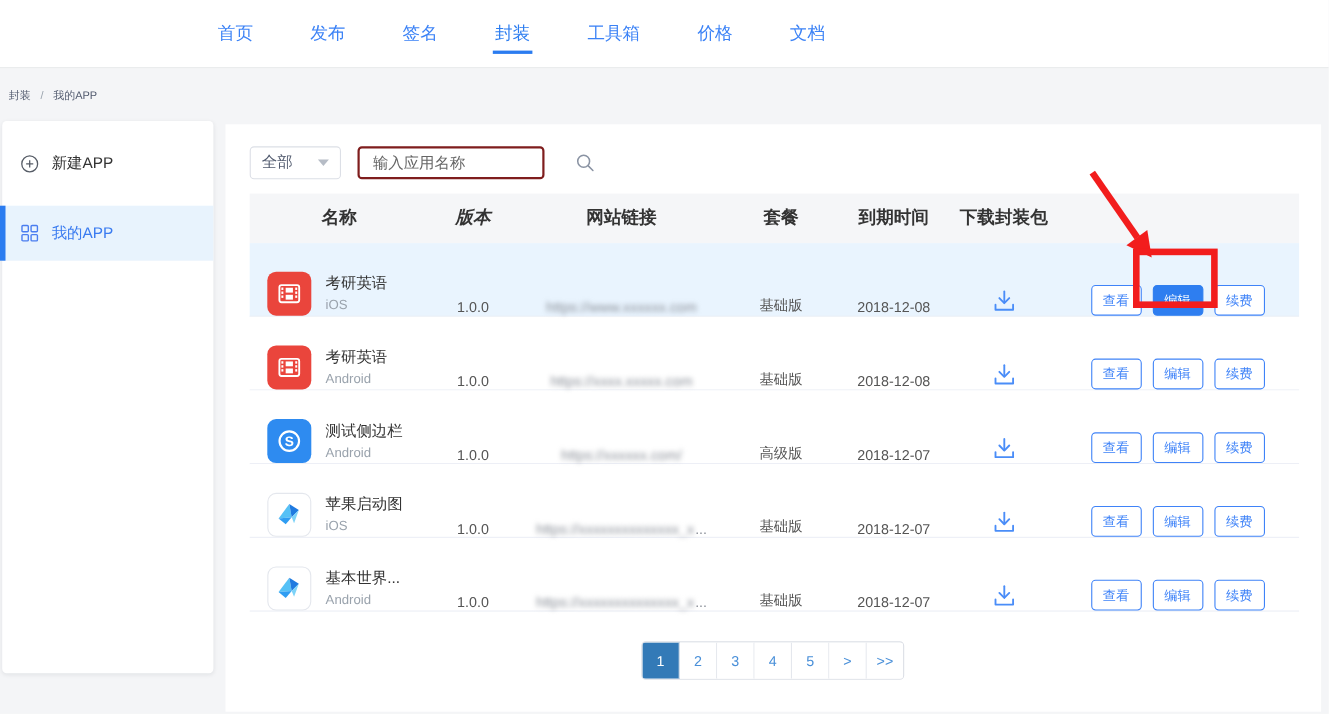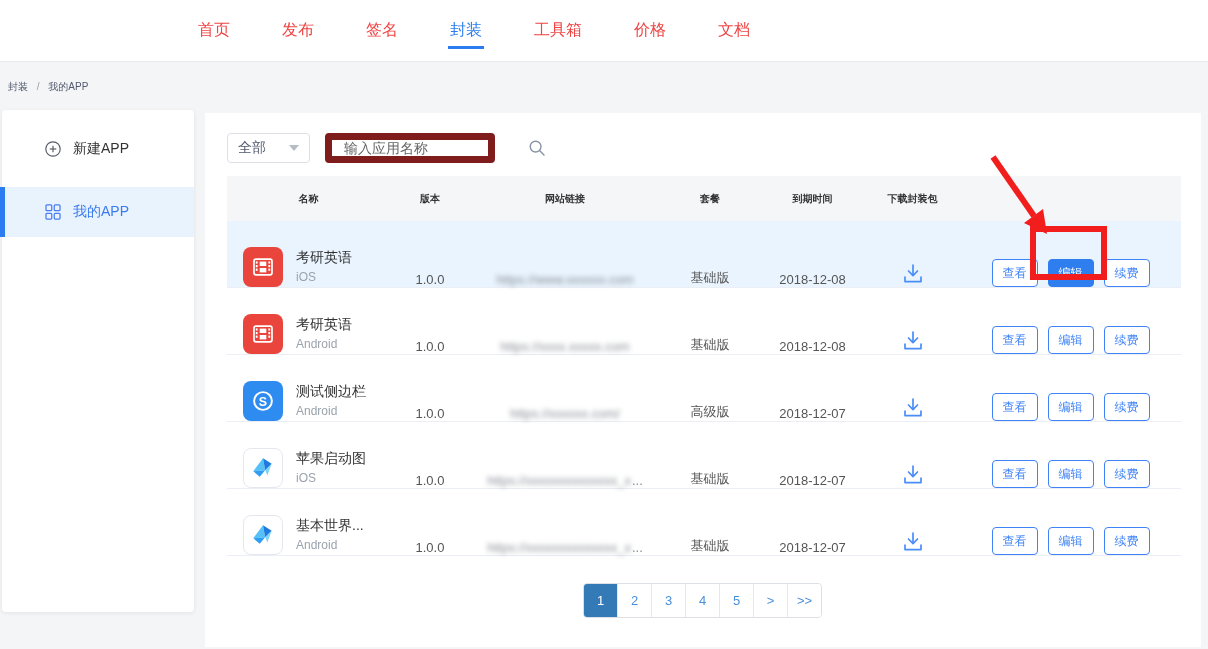--- a/index.html
+++ b/index.html
@@ -5,52 +5,52 @@
   html,body{margin:0;padding:0;}
   body{
     width:1208px;height:649px;position:relative;overflow:hidden;
     background:#f4f5f7;
     font-family:"Liberation Sans","DejaVu Sans",sans-serif;
     -webkit-font-smoothing:antialiased;
   }
   
   .topnav{position:absolute;top:0;left:0;width:1208px;height:62px;background:#fff;
     border-bottom:1px solid #e8eaec;display:flex;align-items:center;padding-left:196px;box-sizing:border-box;z-index:2;}
-  .nav-item{font-size:16px;color:#ef4444;margin-right:48px;cursor:pointer;
+  .nav-item{font-size:16px;color:#3b82f6;margin-right:48px;cursor:pointer;
     padding:8px 2px 5px;border-bottom:3px solid transparent;white-space:nowrap;}
   .nav-item.active{color:#2b7cf0;border-bottom-color:#2b7cf0;}
   
   .breadcrumb{position:absolute;top:80px;left:8px;font-size:10px;color:#515a6e;z-index:2;}
   .breadcrumb span{margin-right:6px;}
   .crumb-sep{color:#9aa3ad;}
   
   .sidebar{position:absolute;left:2px;top:110px;width:192px;height:502px;background:#fff;
     border-radius:4px;box-shadow:0 1px 4px rgba(0,21,41,.08);z-index:2;padding-top:14px;box-sizing:border-box;}
-  .side-item{position:relative;height:50px;display:flex;align-items:center;padding-left:42px;
+  .side-item{position:relative;height:50px;display:flex;align-items:center;padding-left:16px;
     font-size:14px;color:#333;cursor:pointer;margin-bottom:13px;}
   .side-item .s-icn{width:18px;height:18px;margin-right:11px;display:inline-flex;}
   .side-item.active{background:#e8f3fd;color:#3a7bf0;}
   .side-item.active::before{content:"";position:absolute;left:-2px;top:0;width:5px;height:100%;background:#2b7cf0;}
   
   .main{position:absolute;left:205px;top:113px;width:996px;height:534px;background:#fff;z-index:1;}
   
   .select-box{position:absolute;left:22px;top:20px;width:83px;height:30px;border:1px solid #dcdfe6;
     border-radius:4px;display:flex;align-items:center;justify-content:space-between;
     padding:0 10px;box-sizing:border-box;font-size:14px;color:#515a6e;cursor:pointer;background:#fff;}
   .caret{width:0;height:0;border-left:5px solid transparent;border-right:5px solid transparent;border-top:6px solid #b6bcc6;}
-  .search-box{position:absolute;left:120px;top:20px;width:170px;height:30px;border:7px solid #7f1d1d;
+  .search-box{position:absolute;left:120px;top:20px;width:170px;height:30px;border:2px solid #7f1d1d;
     border-radius:4px;display:flex;align-items:center;box-sizing:border-box;background:#fff;}
   .search-box input{border:none;outline:none;flex:1;height:26px;margin-left:10px;font-size:14px;
     color:#333;font-family:inherit;background:transparent;}
   .search-box input::placeholder{color:#666;}
   .search-icn{width:20px;height:20px;margin-right:8px;cursor:pointer;flex:0 0 auto;}
   
   .tbl{position:absolute;left:22px;top:63px;width:954px;}
   .thead{display:flex;height:45px;background:#f5f6f8;align-items:center;}
-  .th{font-size:10px;font-weight:bold;color:#333;text-align:center;}
+  .th{font-size:16px;font-weight:bold;color:#333;text-align:center;}
   .trow{display:flex;height:66px;align-items:flex-end;border-bottom:1px solid #ebeef5;background:#fff;}
   .trow.hl{background:#e9f4fe;}
   .td{display:flex;align-items:center;justify-content:center;font-size:13px;color:#555;box-sizing:border-box;}
   .td.c0{justify-content:flex-start;padding-left:16px;}
   .appicon{width:40px;height:40px;border-radius:8px;margin-right:13px;display:flex;align-items:center;justify-content:center;flex:0 0 auto;}
   .appicon.red{background:#ea453c;}
   .appicon.blue{background:#2e8bf0;}
   .appicon.white{background:#fff;border:1px solid #e4e7ed;box-sizing:border-box;}
   .nameblock{display:flex;flex-direction:column;line-height:1.25;}
   .app-name{font-size:14px;color:#333;}
@@ -126,21 +126,21 @@
       <svg viewBox="0 0 20 20" width="20" height="20">
           <circle cx="8.6" cy="8.6" r="5.4" fill="none" stroke="#8a93a3" stroke-width="1.4"></circle>
           <line x1="12.8" y1="12.8" x2="17" y2="17" stroke="#8a93a3" stroke-width="1.4" stroke-linecap="round"></line>
         </svg>
     </span>
   </div>
 
   <div class="tbl">
     <div class="thead" id="thead">
         <div class="th" style="width: 163px;">名称</div>
-        <div class="th" style="width: 80px;">版本</div>
+        <div class="th" style="width: 80px; font-style: italic;">版本</div>
         <div class="th" style="width: 190px;">网站链接</div>
         <div class="th" style="width: 100px;">套餐</div>
         <div class="th" style="width: 105px;">到期时间</div>
         <div class="th" style="width: 95px;">下载封装包</div>
       </div>
     <div id="tbody">
         <div class="trow hl">
           <div class="td c0" style="width: 163px;">
             <div class="appicon red">
               <svg viewBox="0 0 24 24" width="24" height="24">

